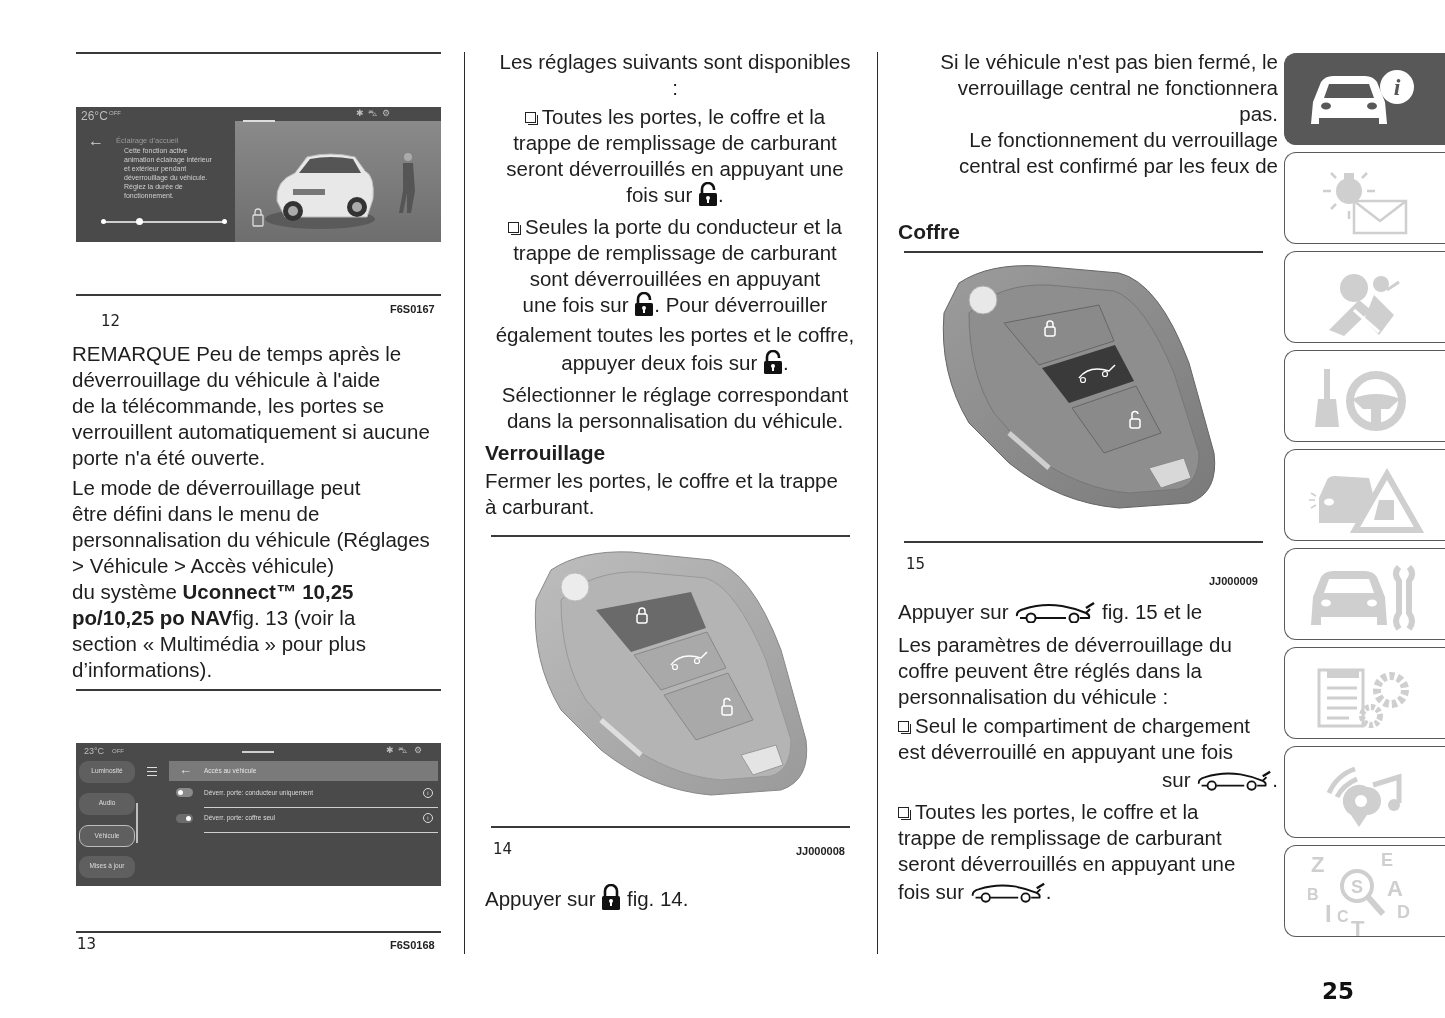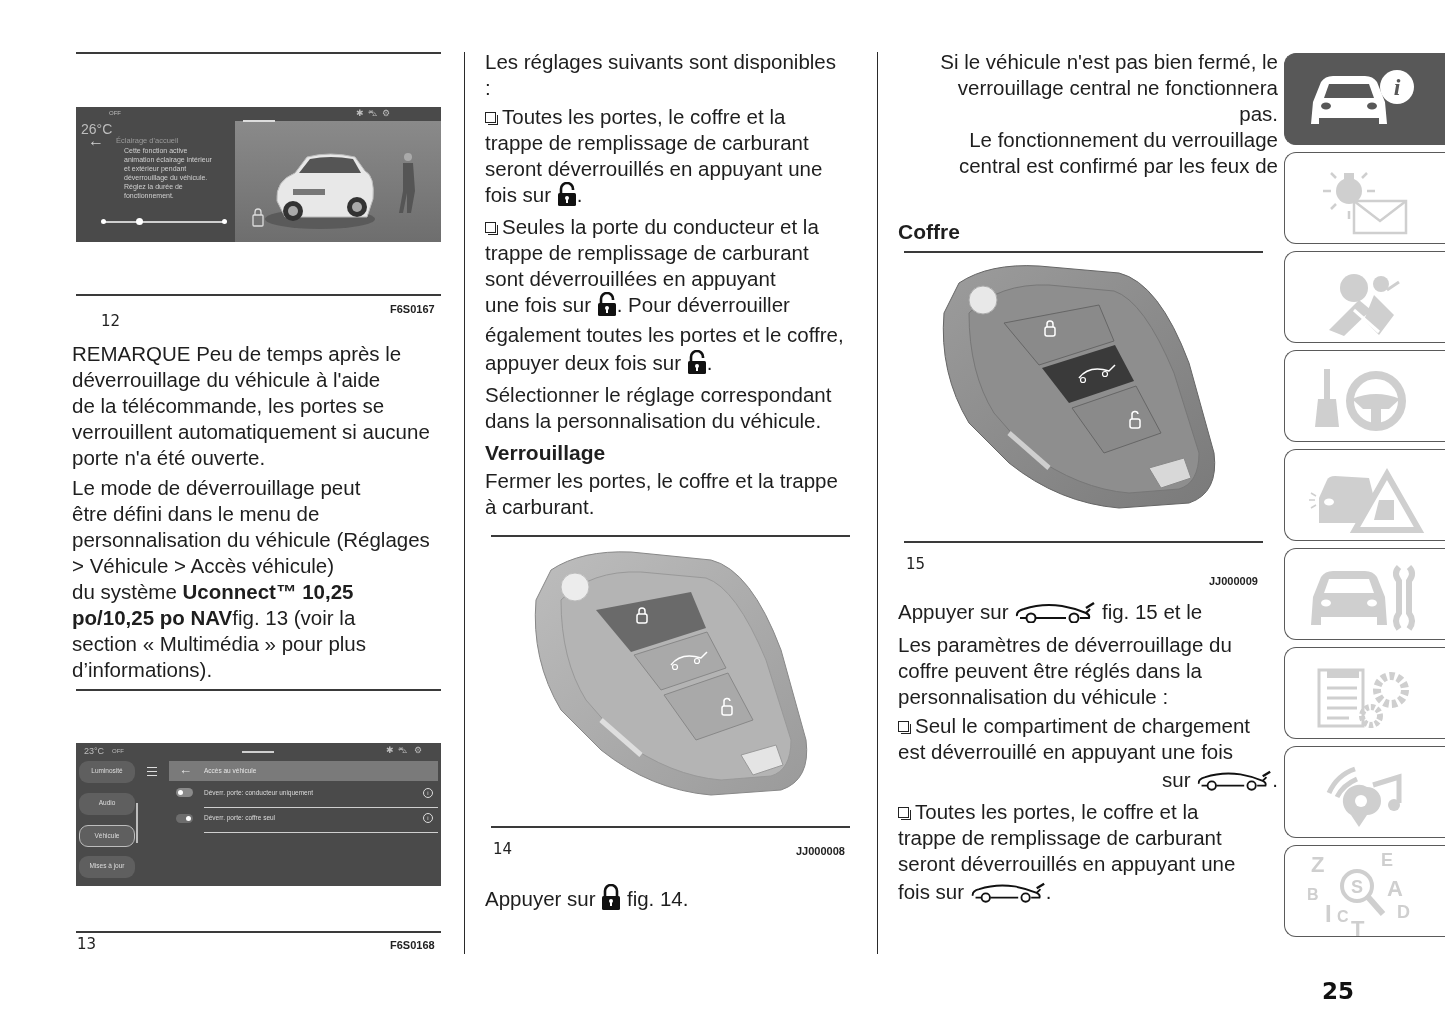--- a/index.html
+++ b/index.html
@@ -31,21 +31,21 @@
   .tab svg { position:absolute; left:14px; top:8px; }
   .pagenum { position:absolute; left:1322px; top:978px; font-family:"DejaVu Sans", sans-serif; font-weight:bold; font-size:23px; color:#111; }
 </style>
 </head>
 <body>
 
 <div class="rule" data-name="top-rule-col1" style="left:76px; top:52px; width:365px;"></div>
 
 <div class="scr" data-name="figure-12-screen" style="left:76px; top:107px; width:365px; height:135px;">
   <div class="top" data-name="screen-status-bar">
-    <span data-name="temperature" style="position:absolute; left:5px; top:14px; font-size:14px;">26°C</span>
+    <span data-name="temperature" style="position:absolute; left:5px; top:2px; font-size:12px;">26°C</span>
     <span data-name="ac-status" style="position:absolute; left:33px; top:3px; font-size:6px;">OFF</span>
     <span data-name="bluetooth-icon" style="position:absolute; left:280px; top:1px; font-size:9px;">✱</span>
     <span data-name="car-icon" style="position:absolute; left:292px; top:1px; font-size:9px;">⛍</span>
     <span data-name="signal-icon" style="position:absolute; left:306px; top:1px; font-size:9px;">⚙</span>
   </div>
   <div data-name="back-arrow-icon" style="position:absolute; left:12px; top:25px; color:#d0d0d0; font-size:16px;">←</div>
   <div data-name="screen-title" style="position:absolute; left:40px; top:29px; font-size:7.5px; color:#9a9a9a;">Éclairage d'accueil</div>
   <div class="small" data-name="screen-description" style="position:absolute; left:48px; top:39px; width:110px;">
     <div>Cette fonction active</div>
     <div>animation éclairage intérieur</div>
@@ -139,21 +139,21 @@
   [data-name="toggle-conducteur-uniquement"]::after { left:2px; }
   [data-name="toggle-coffre-seul"]::after { left:10px; }
 </style>
 
 <div class="rule" data-name="figure-13-rule" style="left:76px; top:931px; width:365px;"></div>
 <div class="abs fig-num" data-name="figure-13-number" style="left:77px; top:935px;">13</div>
 <div class="abs fig-code" data-name="figure-13-code" style="left:390px; top:939px;">F6S0168</div>
 
 <div class="vrule" data-name="column-divider-1" style="left:464px; top:52px; height:902px;"></div>
 
-<div class="abs txt" data-name="settings-list" style="left:485px; top:49px; width:380px;">
+<div class="abs txt" data-name="settings-list" style="left:485px; top:49px; width:380px;text-align:center;">
   <p>Les réglages suivants sont disponibles</p>
   <p style="margin-bottom:1px;">:</p>
   <p style="margin-top:3px;"><span class="bullet" data-name="checkbox-bullet"></span><span>Toutes les portes, le coffre et la</span></p>
   <p>trappe de remplissage de carburant</p>
   <p>seront déverrouillés en appuyant une</p>
   <p><span>fois sur </span><span class="inl-icon" data-name="unlock-padlock-icon"><svg width="20" height="24" viewBox="0 0 20 24">
           <path d="M4 11 V7 a6 6 0 0 1 12 0 V8" fill="none" stroke="#111" stroke-width="2.6"></path>
           <rect x="1" y="11" width="18" height="13" rx="1.5" fill="#111"></rect>
           <circle cx="10" cy="16" r="2" fill="#fff"></circle>
           <rect x="9" y="17" width="2" height="4" fill="#fff"></rect>

